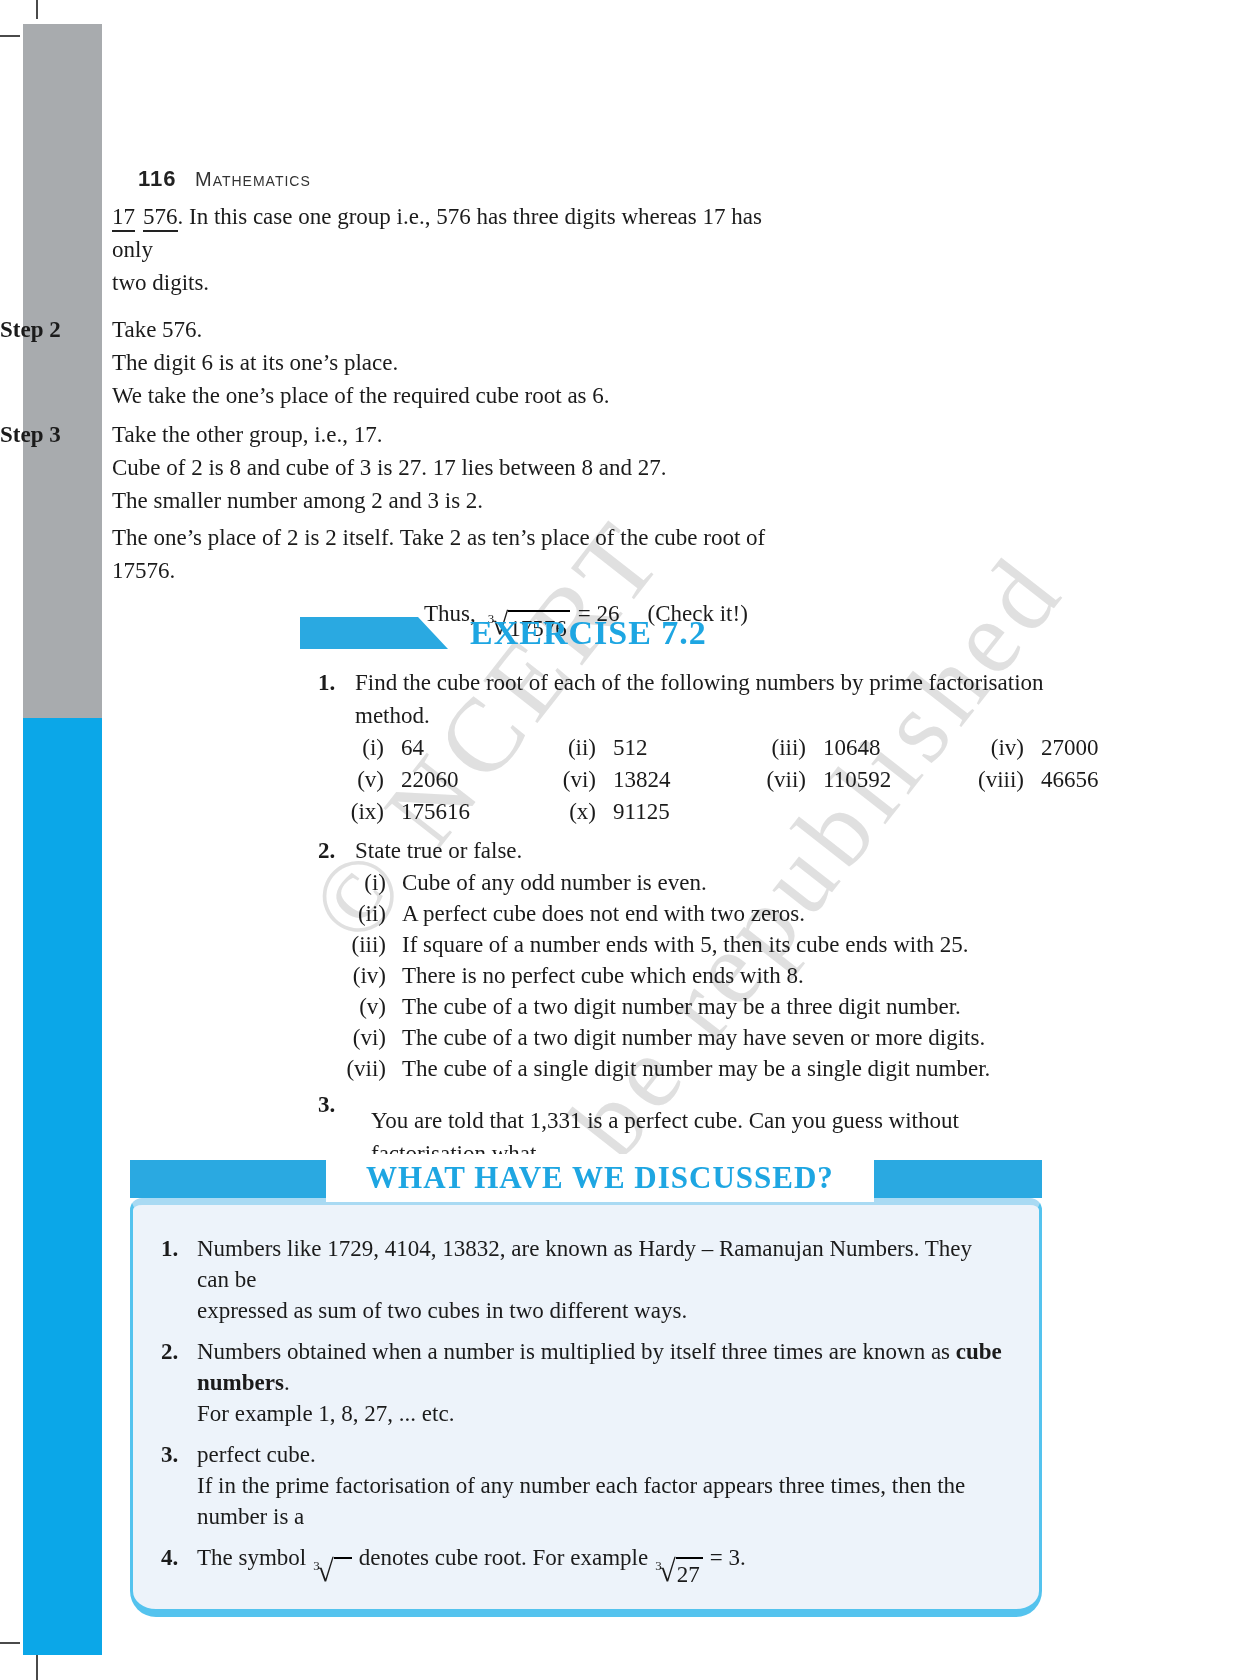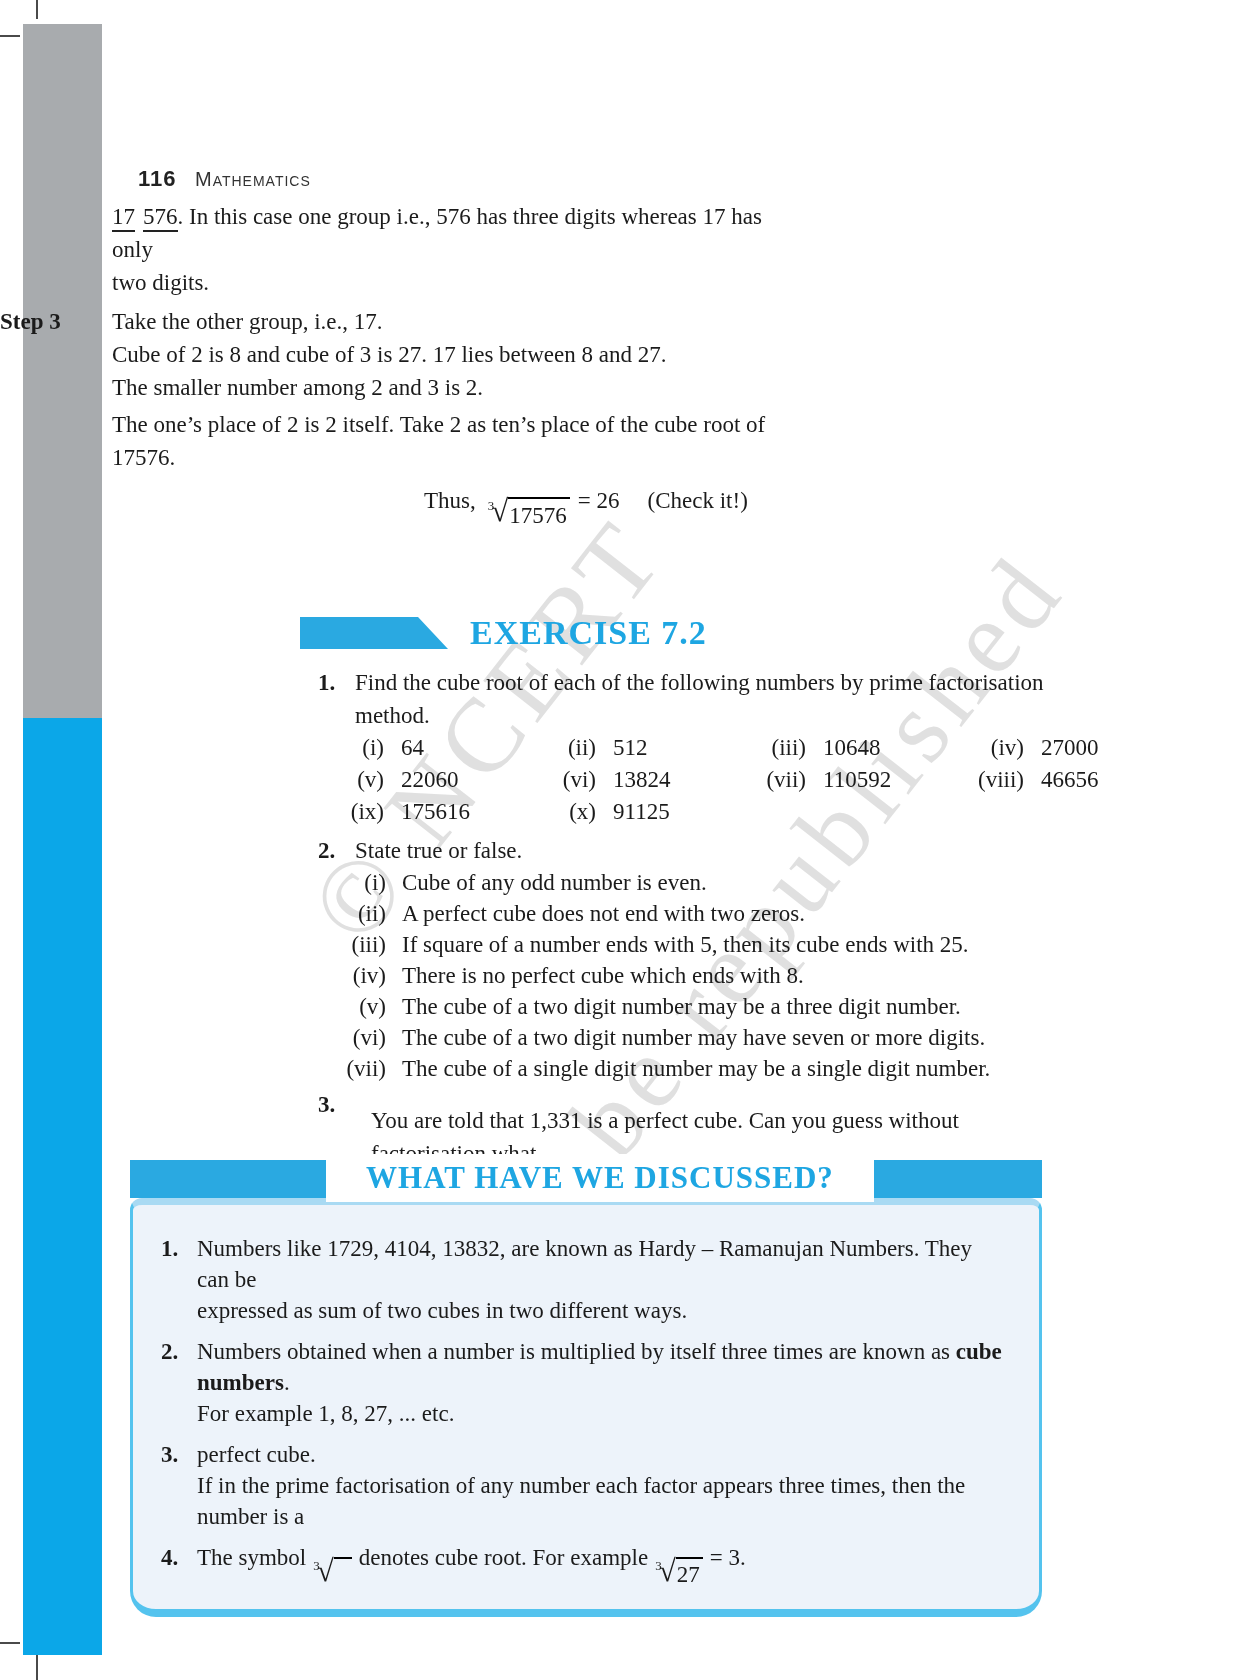--- a/index.html
+++ b/index.html
@@ -102,20 +102,28 @@
   <div class="blk steps">
 
     <div class="steprow">
       <div class="steplabel"></div>
       <div class="stepbody">
         <p><span class="u">17</span><span class="usep"></span><span class="u">576</span><span>. In this case one group i.e., 576 has three digits whereas 17 has only</span></p>
         <p>two digits.</p>
       </div>
     </div>
 
+    <div class="steprow mt14">
+      <div class="steplabel">Step 2</div>
+      <div class="stepbody">
+        <p>Take 576.</p>
+        <p>The digit 6 is at its one’s place.</p>
+        <p>We take the one’s place of the required cube root as 6.</p>
+      </div>
+    </div>
 
     <div class="steprow mt6">
       <div class="steplabel">Step 3</div>
       <div class="stepbody">
         <p>Take the other group, i.e., 17.</p>
         <p>Cube of 2 is 8 and cube of 3 is 27. 17 lies between 8 and 27.</p>
         <p>The smaller number among 2 and 3 is 2.</p>
       </div>
     </div>
 

